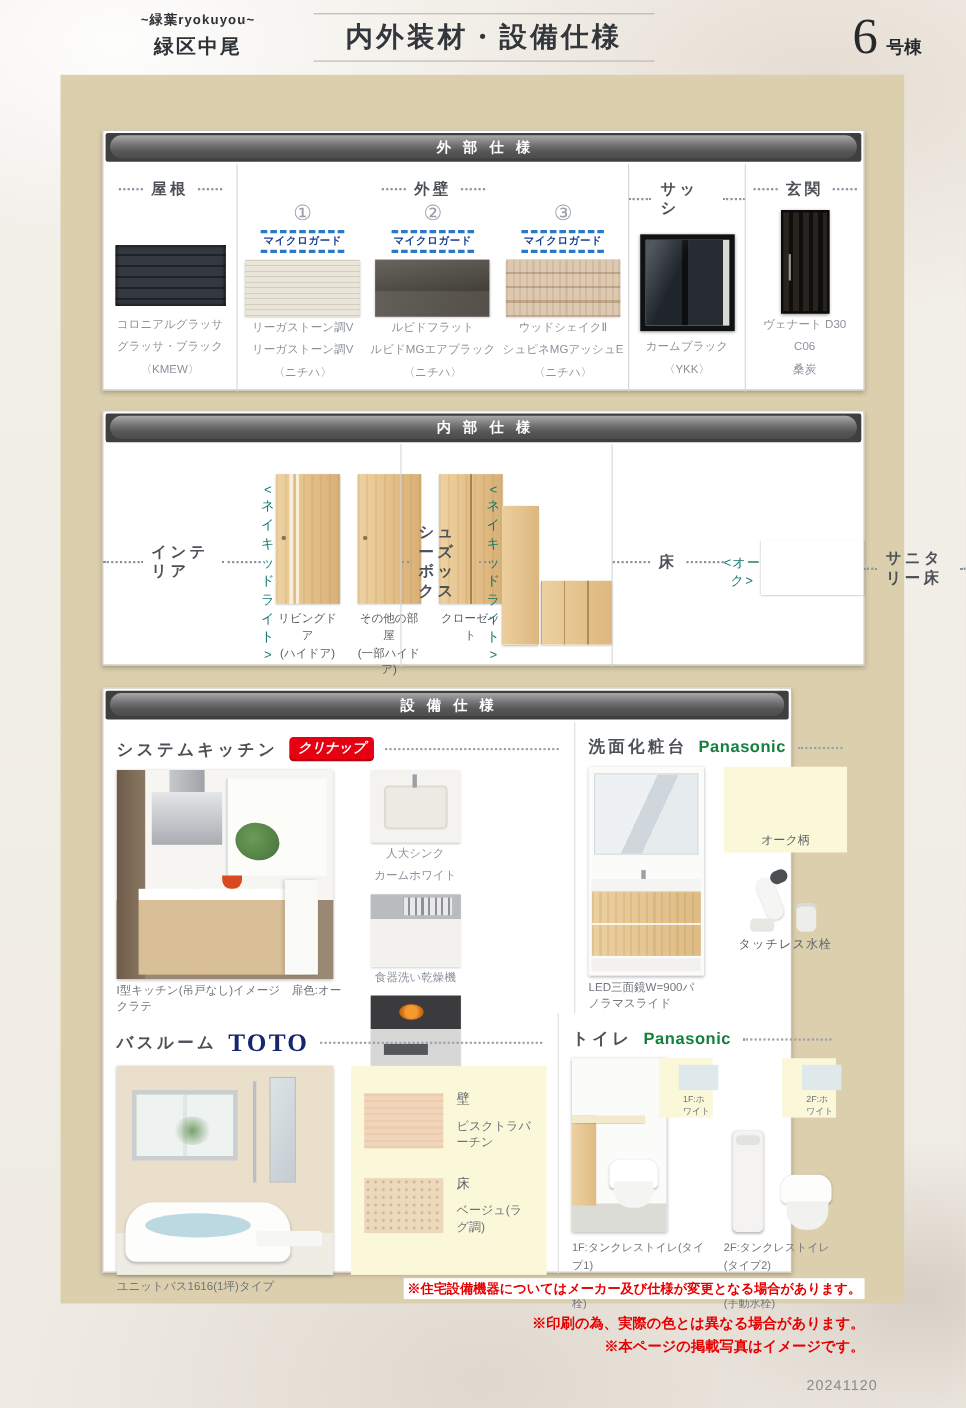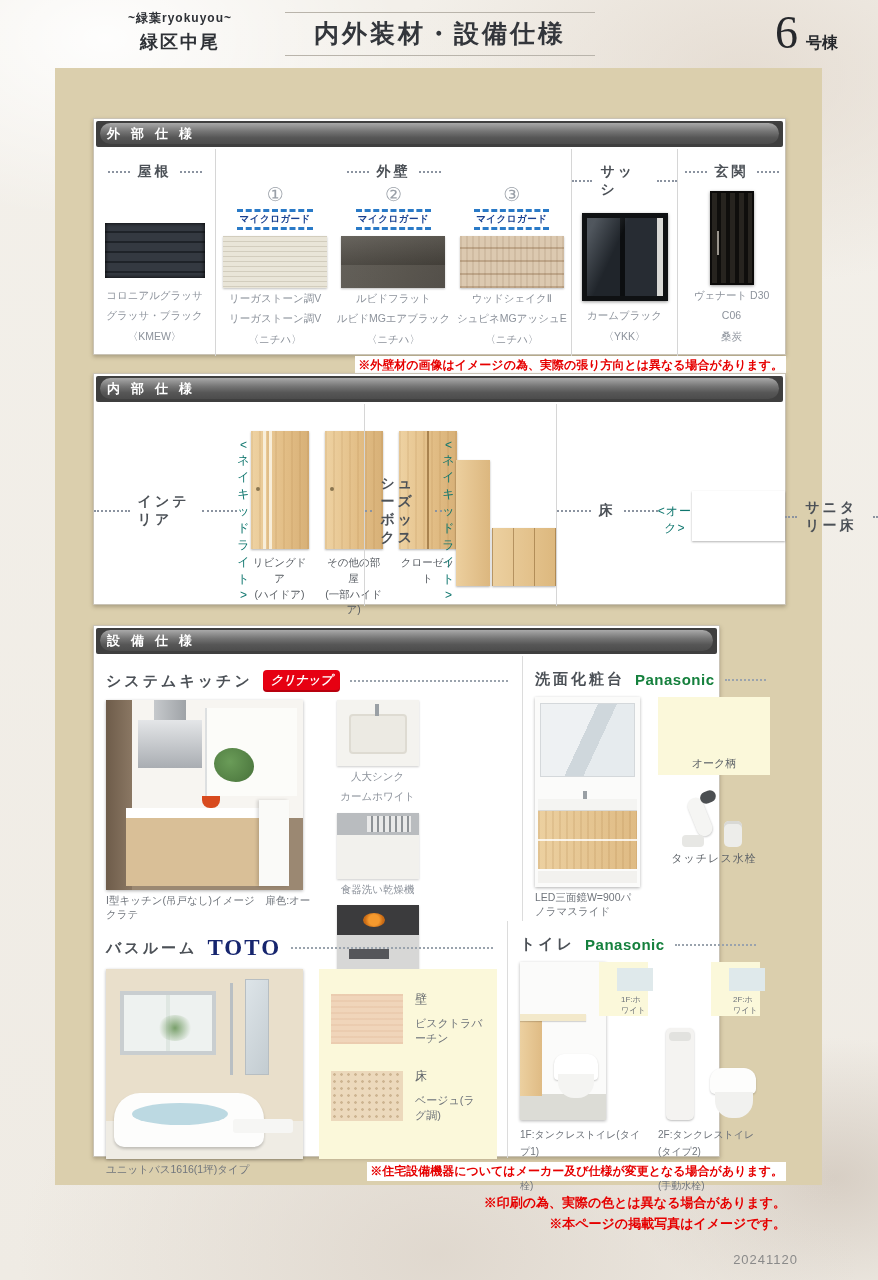--- a/index.html
+++ b/index.html
@@ -27,21 +27,21 @@
   
   .band{ position:absolute; left:55px; right:56px; top:68px; height:1117px; background:#dbcfad; }
   .panel{ position:absolute; background:#fff; border:1px solid #c9c3b6; box-shadow:0 2px 4px rgba(80,70,50,.35); }
   .p1{ left:38px; top:50px; width:693px; height:237px; }
   .p2{ left:38px; top:305px; width:693px; height:232px; }
   .p3{ left:38px; top:557px; width:627px; height:532px; }
   
   .bar{ position:relative; height:26px; margin:2px; background:#3f3f3f; border-radius:2px; }
   .bar .pill{ position:absolute; left:4px; right:4px; top:2px; bottom:3px; border-radius:11px;
       background:linear-gradient(180deg,#a9a9a9,#757575 40%,#565656 70%,#4c4c4c); }
-  .bar .bar-label{ position:absolute; inset:0; z-index:2; color:#fff; text-align:left; font-size:13px;
+  .bar .bar-label{ position:absolute; inset:0; z-index:2; color:#fff; text-align:center; font-size:13px;
       letter-spacing:11px; padding-left:11px; line-height:25px; font-weight:bold; }
   
   .cat{ display:flex; align-items:center; justify-content:center; gap:8px; color:#4c5157; font-size:14px;
         letter-spacing:3px; font-weight:bold; }
   .dots{ height:0; border-top:2px dotted #8b93a0; }
   .d22{width:22px;} .d34{width:34px;} .d55{width:55px;}
   .finish{ text-align:center; color:#0f766e; font-size:12px; margin-top:17px; letter-spacing:1px; }
   .cap{ text-align:center; color:#8c929b; font-size:10.5px; line-height:1.95; }
   .note{ position:absolute; color:#e60000; font-weight:bold; font-size:12px; background:#fff; padding:1px 3px; white-space:nowrap; }
   .note1{ right:36px; top:288px; }
@@ -321,21 +321,20 @@
               <div class="handle"></div>
             </div>
           <div class="bottom-lines cap">
             <div>ヴェナート D30</div>
             <div>C06</div>
             <div>桑炭</div>
           </div>
         </div>
       </div>
     </section>
-    <div class="note note1">※外壁材の画像はイメージの為、実際の張り方向とは異なる場合があります。</div>
 
     <section class="panel p2">
       <div class="bar">
         <div class="pill"></div>
         <div class="bar-label">内部仕様</div>
       </div>
       <div class="p2-body">
         <div class="col c-doors">
           <div class="cat">
               <span class="dots d55"></span>

